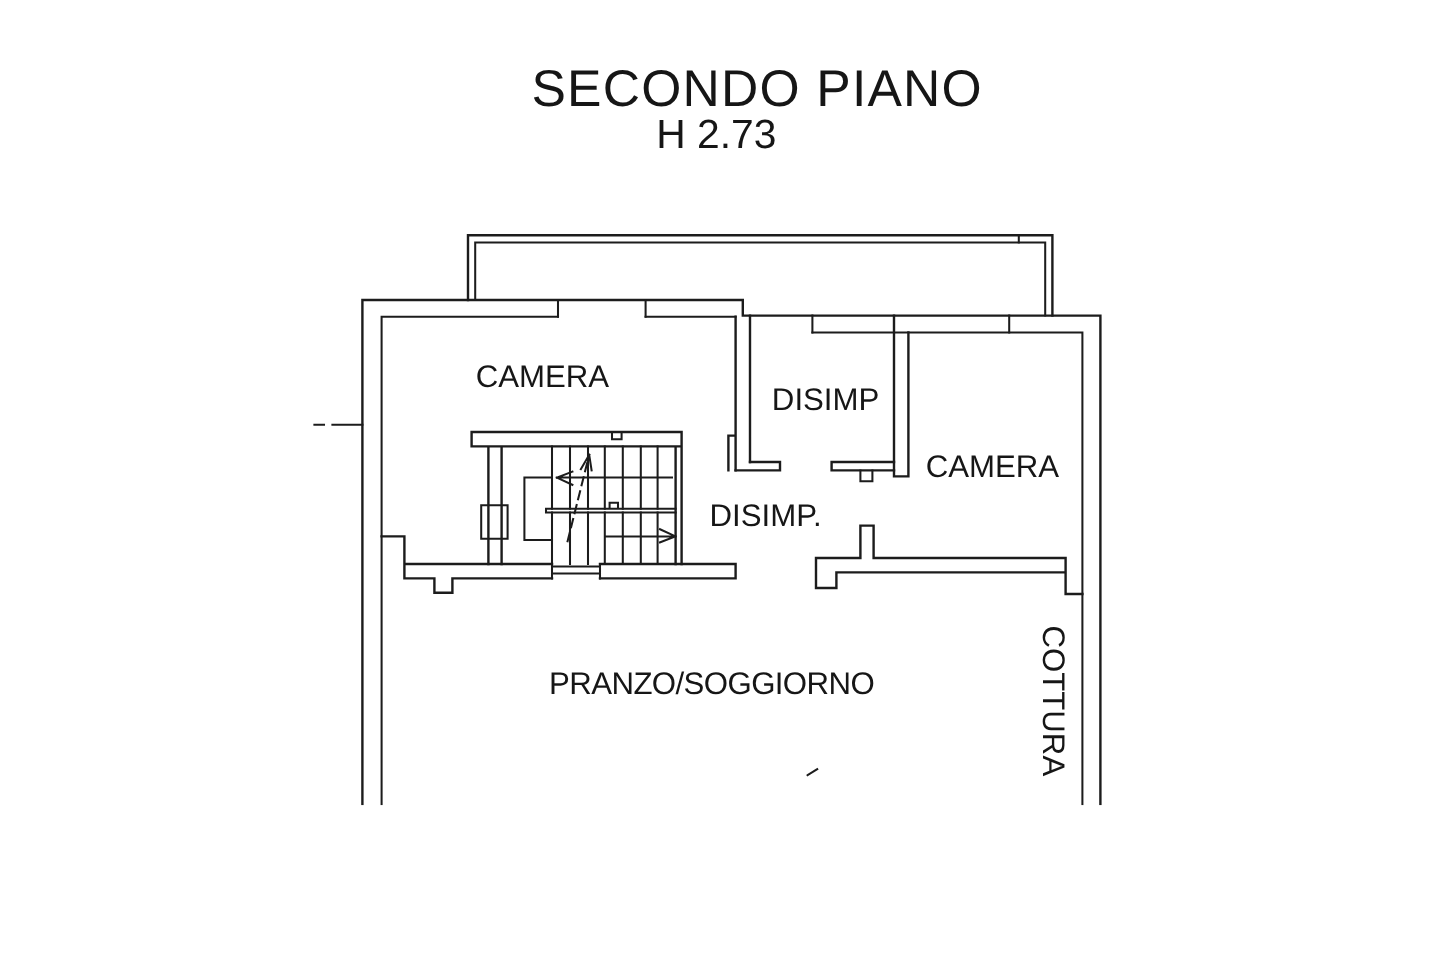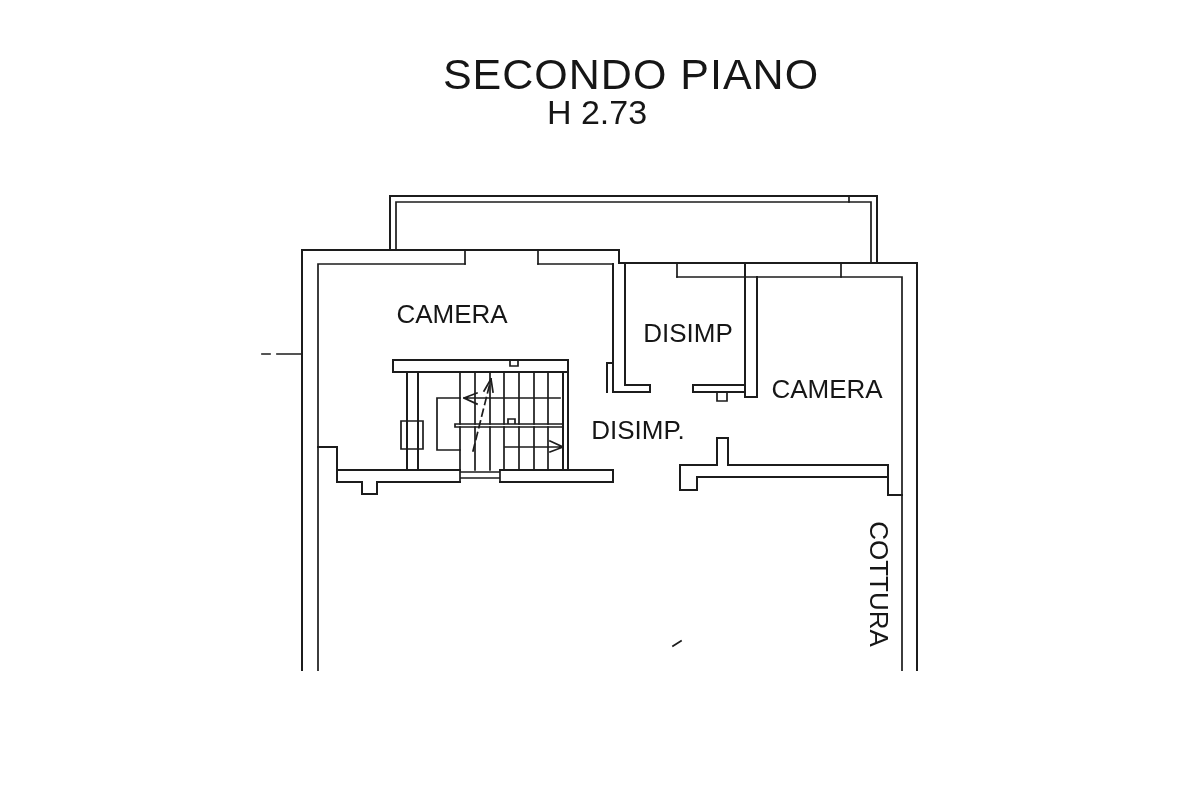--- a/index.html
+++ b/index.html
@@ -99,16 +99,17 @@
       <g>
         <path class="thin" d="M262,354 H270 M277,354 H302"></path>
         <path class="thin" d="M673,646 L681,641"></path>
       </g>
     </svg>
 
     <div class="room-label" style="left:452px;top:314px;">CAMERA</div>
     <div class="room-label" style="left:688px;top:333px;">DISIMP</div>
     <div class="room-label" style="left:827px;top:389px;">CAMERA</div>
     <div class="room-label" style="left:628px;top:430px;margin-left:10px;">DISIMP.</div>
+    <div class="room-label big" style="left:593px;top:570px;">PRANZO/SOGGIORNO</div>
     <div class="room-label vertical" style="left:878px;top:584px;">COTTURA</div>
   </div>
 
 </div>
 
 </body></html>

